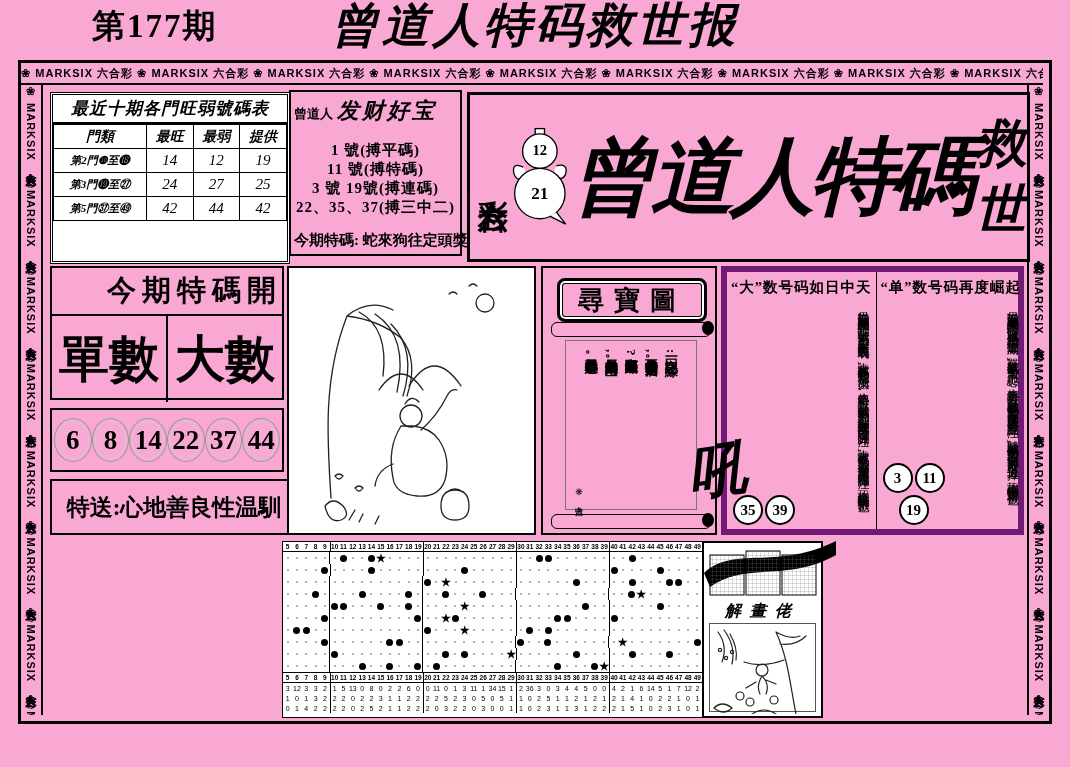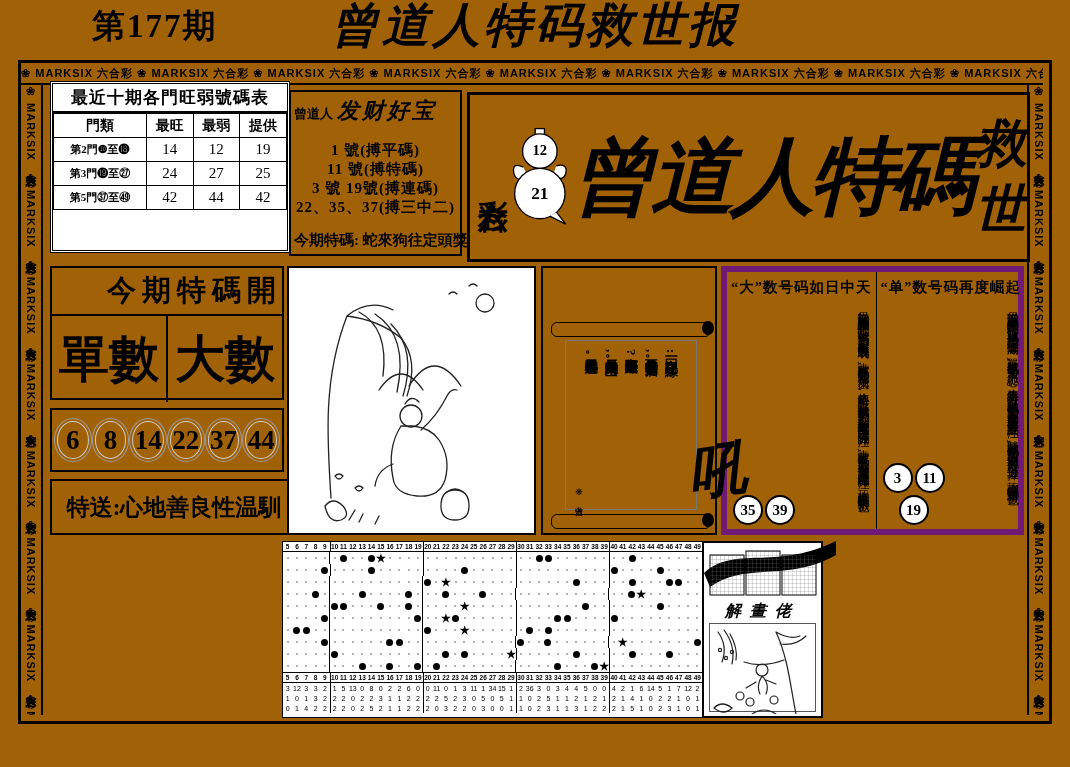--- a/index.html
+++ b/index.html
@@ -1,33 +1,33 @@
 <!DOCTYPE html>
 <html><head>
 <meta charset="utf-8">
 <style>
   html,body{margin:0;padding:0;background:#e8e8e4;}
-  #page{position:relative;width:1070px;height:767px;background:#a16207;overflow:hidden;
+  #page{position:relative;width:1070px;height:767px;background:#f9a8d4;overflow:hidden;
         font-family:"Liberation Serif",serif;color:#000;}
   .abs{position:absolute;}
   
   #issue{left:92px;top:4px;font-size:33px;font-weight:bold;letter-spacing:2px;}
   #toptitle{left:50%;top:-6px;transform:translateX(-50%);font-size:47px;font-weight:900;
             font-style:italic;letter-spacing:4px;white-space:nowrap;}
   
   #frame{left:18px;top:60px;width:1028px;height:658px;border:3px solid #000;}
   .strip{position:absolute;overflow:hidden;font-family:"Liberation Sans",sans-serif;
          font-weight:bold;font-size:11px;white-space:nowrap;letter-spacing:1px;}
   #strip-top{left:0;top:0;width:1022px;height:20px;border-bottom:2px solid #000;line-height:20px;}
   #strip-left{left:0;top:22px;width:20px;height:630px;border-right:2px solid #000;
               writing-mode:vertical-rl;line-height:20px;}
   #strip-right{right:0;top:22px;width:20px;height:630px;border-left:2px solid #000;
                writing-mode:vertical-rl;line-height:20px;}
   
-  #hotcold{left:50px;top:81px;width:234px;height:166px;border:3px double #000;background:#fff;}
+  #hotcold{left:50px;top:92px;width:234px;height:166px;border:3px double #000;background:#fff;font-style:italic;}
   #hotcold .t-title{font-size:17px;font-weight:900;text-align:center;padding:2px 0;border-bottom:2px solid #000;letter-spacing:1px;}
   #hotcold table{border-collapse:collapse;width:100%;font-size:13px;}
   #hotcold th,#hotcold td{border:1px solid #000;text-align:center;padding:1px 2px;height:21px;}
   #hotcold th{font-size:14px;font-weight:bold;}
   #hotcold td.gate{font-size:11px;font-weight:bold;white-space:nowrap;}
   #hotcold td.num{font-size:15px;}
   
   #fortune{left:289px;top:90px;width:173px;height:166px;border:2px solid #000;
            display:flex;flex-direction:column;justify-content:space-between;padding:4px 3px;box-sizing:border-box;}
   #fortune .brand{font-size:13px;font-weight:bold;}
@@ -211,20 +211,21 @@
       <path d="M132,162 q16,-14 26,-34 M158,128 q4,-8 10,-6"></path>
       <path d="M104,196 q-16,6 -18,22"></path>
       <path d="M152,238 q0,-16 14,-16 q14,0 14,16 q0,14 -14,14 q-14,0 -14,-14z M158,224 q8,-6 16,0"></path>
       <path d="M36,238 q8,-10 18,0 q8,10 -2,14 q-12,4 -16,-14z"></path>
       <path d="M60,252 l6,-10 M70,254 l4,-8 M86,256 l4,-8"></path>
       <path d="M46,208 q4,-4 8,0 q-4,6 -8,0z M66,220 q4,-4 8,0 q-4,6 -8,0z"></path>
     </svg>
   </div>
 
   <div class="abs" id="treasure">
+    <div id="tr-title">尋寶圖</div>
     <div class="roller" style="top:54px;">
         <span class="knob"></span>
       </div>
     <div id="scrollbody">
       <div id="poem" style="white-space: pre-line;">一字記之曰:緣
 無憂無慮,對酒當歌。
 機緣際遇有幾何?
 良辰美景,海闊天空。
 得意尋歡樂心中。</div>
       <div id="signature">❋ 曾道人</div>

